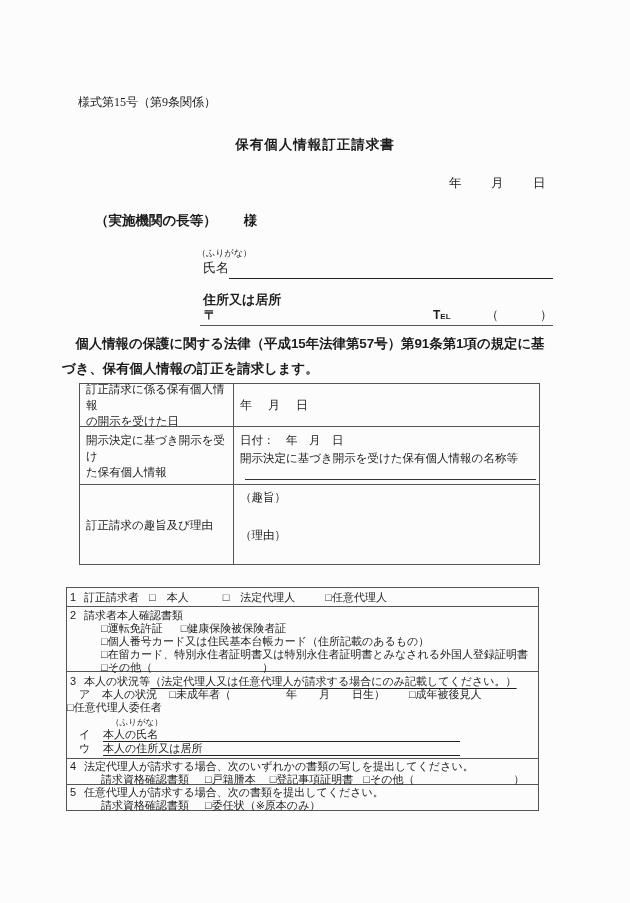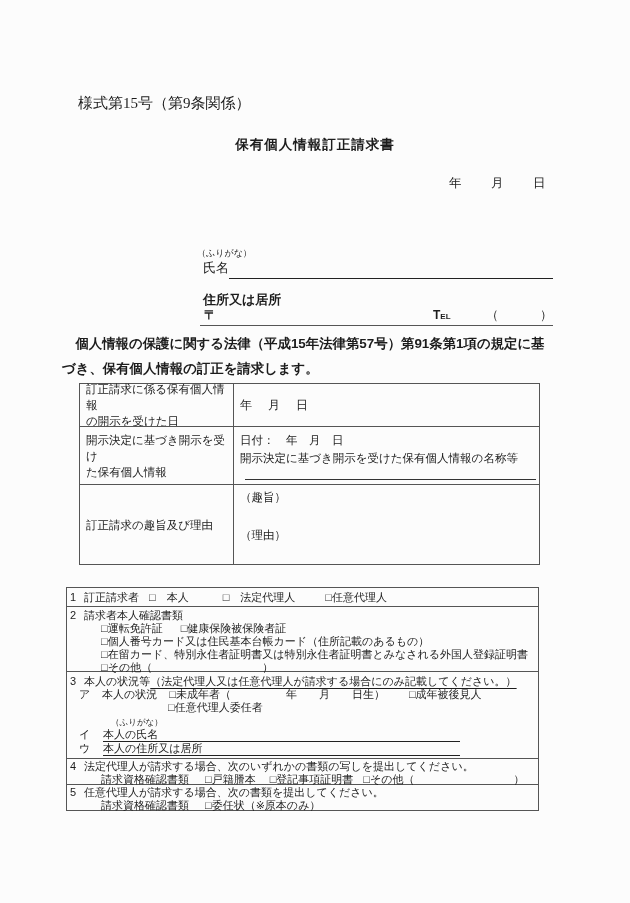--- a/index.html
+++ b/index.html
@@ -6,21 +6,21 @@
   .page {
     position:relative;
     width:630px; height:903px;
     background:#fcfcfc;
     color:#1c1c1c;
     font-family:"Liberation Sans","DejaVu Sans",sans-serif;
     overflow:hidden;
   }
   .abs { position:absolute; }
 
-  #form-number { left:78px; top:94px; font-family:"Liberation Serif","DejaVu Serif",serif; font-size:15px; }
+  #form-number { left:78px; top:94px; font-family:"Liberation Serif","DejaVu Serif",serif; font-size:12px; }
   #doc-title  { left:0; right:0; top:136px; text-align:center; font-size:13.5px; font-weight:bold; letter-spacing:1px; }
   #top-date   { left:449px; top:175px; font-size:12.5px; letter-spacing:1.5px; }
   #recipient  { left:95px; top:212px; font-size:13.5px; font-weight:bold; }
 
   #furigana-top { left:197px; top:247px; font-size:9px; }
   #name-label   { left:203px; top:259px; font-size:13px; font-weight:normal; }
   #name-field   { left:229px; top:258px; width:324px; height:20px; border-bottom:1px solid #222; }
   #address-label{ left:203px; top:291px; font-size:13px; font-weight:bold; }
   #postal-line  { left:200px; top:306px; width:353px; height:19px; border-bottom:1.5px solid #555; font-size:12.5px; }
   #postal-mark  { position:absolute; left:4px; top:1px; font-weight:bold; }
@@ -74,20 +74,21 @@
   .name-ufield { width:357px; }
 </style>
 </head>
 <body>
 
 <div class="page">
 
   <div class="abs" id="form-number">様式第15号（第9条関係）</div>
   <div class="abs" id="doc-title">保有個人情報訂正請求書</div>
   <div class="abs" id="top-date">年　　月　　日</div>
+  <div class="abs" id="recipient">（実施機関の長等）　　様</div>
 
   <div class="abs" id="furigana-top">（ふりがな）</div>
   <div class="abs" id="name-label">氏名</div>
   <div class="abs" id="name-field"></div>
 
   <div class="abs" id="address-label">住所又は居所</div>
   <div class="abs" id="postal-line">
     <span id="postal-mark">〒</span>
     <span id="tel-label">Tel</span>
     <span id="tel-field">（　　　）</span>
@@ -153,21 +154,21 @@
         <span class="num">3</span>
         <span>本人の状況等</span><span class="note-u">（法定代理人又は任意代理人が請求する場合にのみ記載してください。）</span>
       </div>
       <div class="t2-line">
         <span class="kana-mark">ア</span>
         <span style="margin-left:12px">本人の状況</span>
         <span class="opt" style="margin-left:12px"><span>□</span><span>未成年者（　　　　　年　　月　　日生）</span></span>
         <span class="opt" style="margin-left:24px"><span>□</span><span>成年被後見人</span></span>
       </div>
       <div class="t2-line">
-        <span class="opt" style="margin-left:101px"><span>□</span><span>任意代理人委任者</span></span>
+        <span class="opt" style=""><span>□</span><span>任意代理人委任者</span></span>
       </div>
       <div id="furigana-t2">（ふりがな）</div>
       <div class="t2-line">
         <span class="kana-mark">イ</span>
         <span class="ufield name-ufield" style="margin-left:13px"><span>本人の氏名</span></span>
       </div>
       <div class="t2-line">
         <span class="kana-mark">ウ</span>
         <span class="ufield name-ufield" style="margin-left:13px"><span>本人の住所又は居所</span></span>
       </div>

